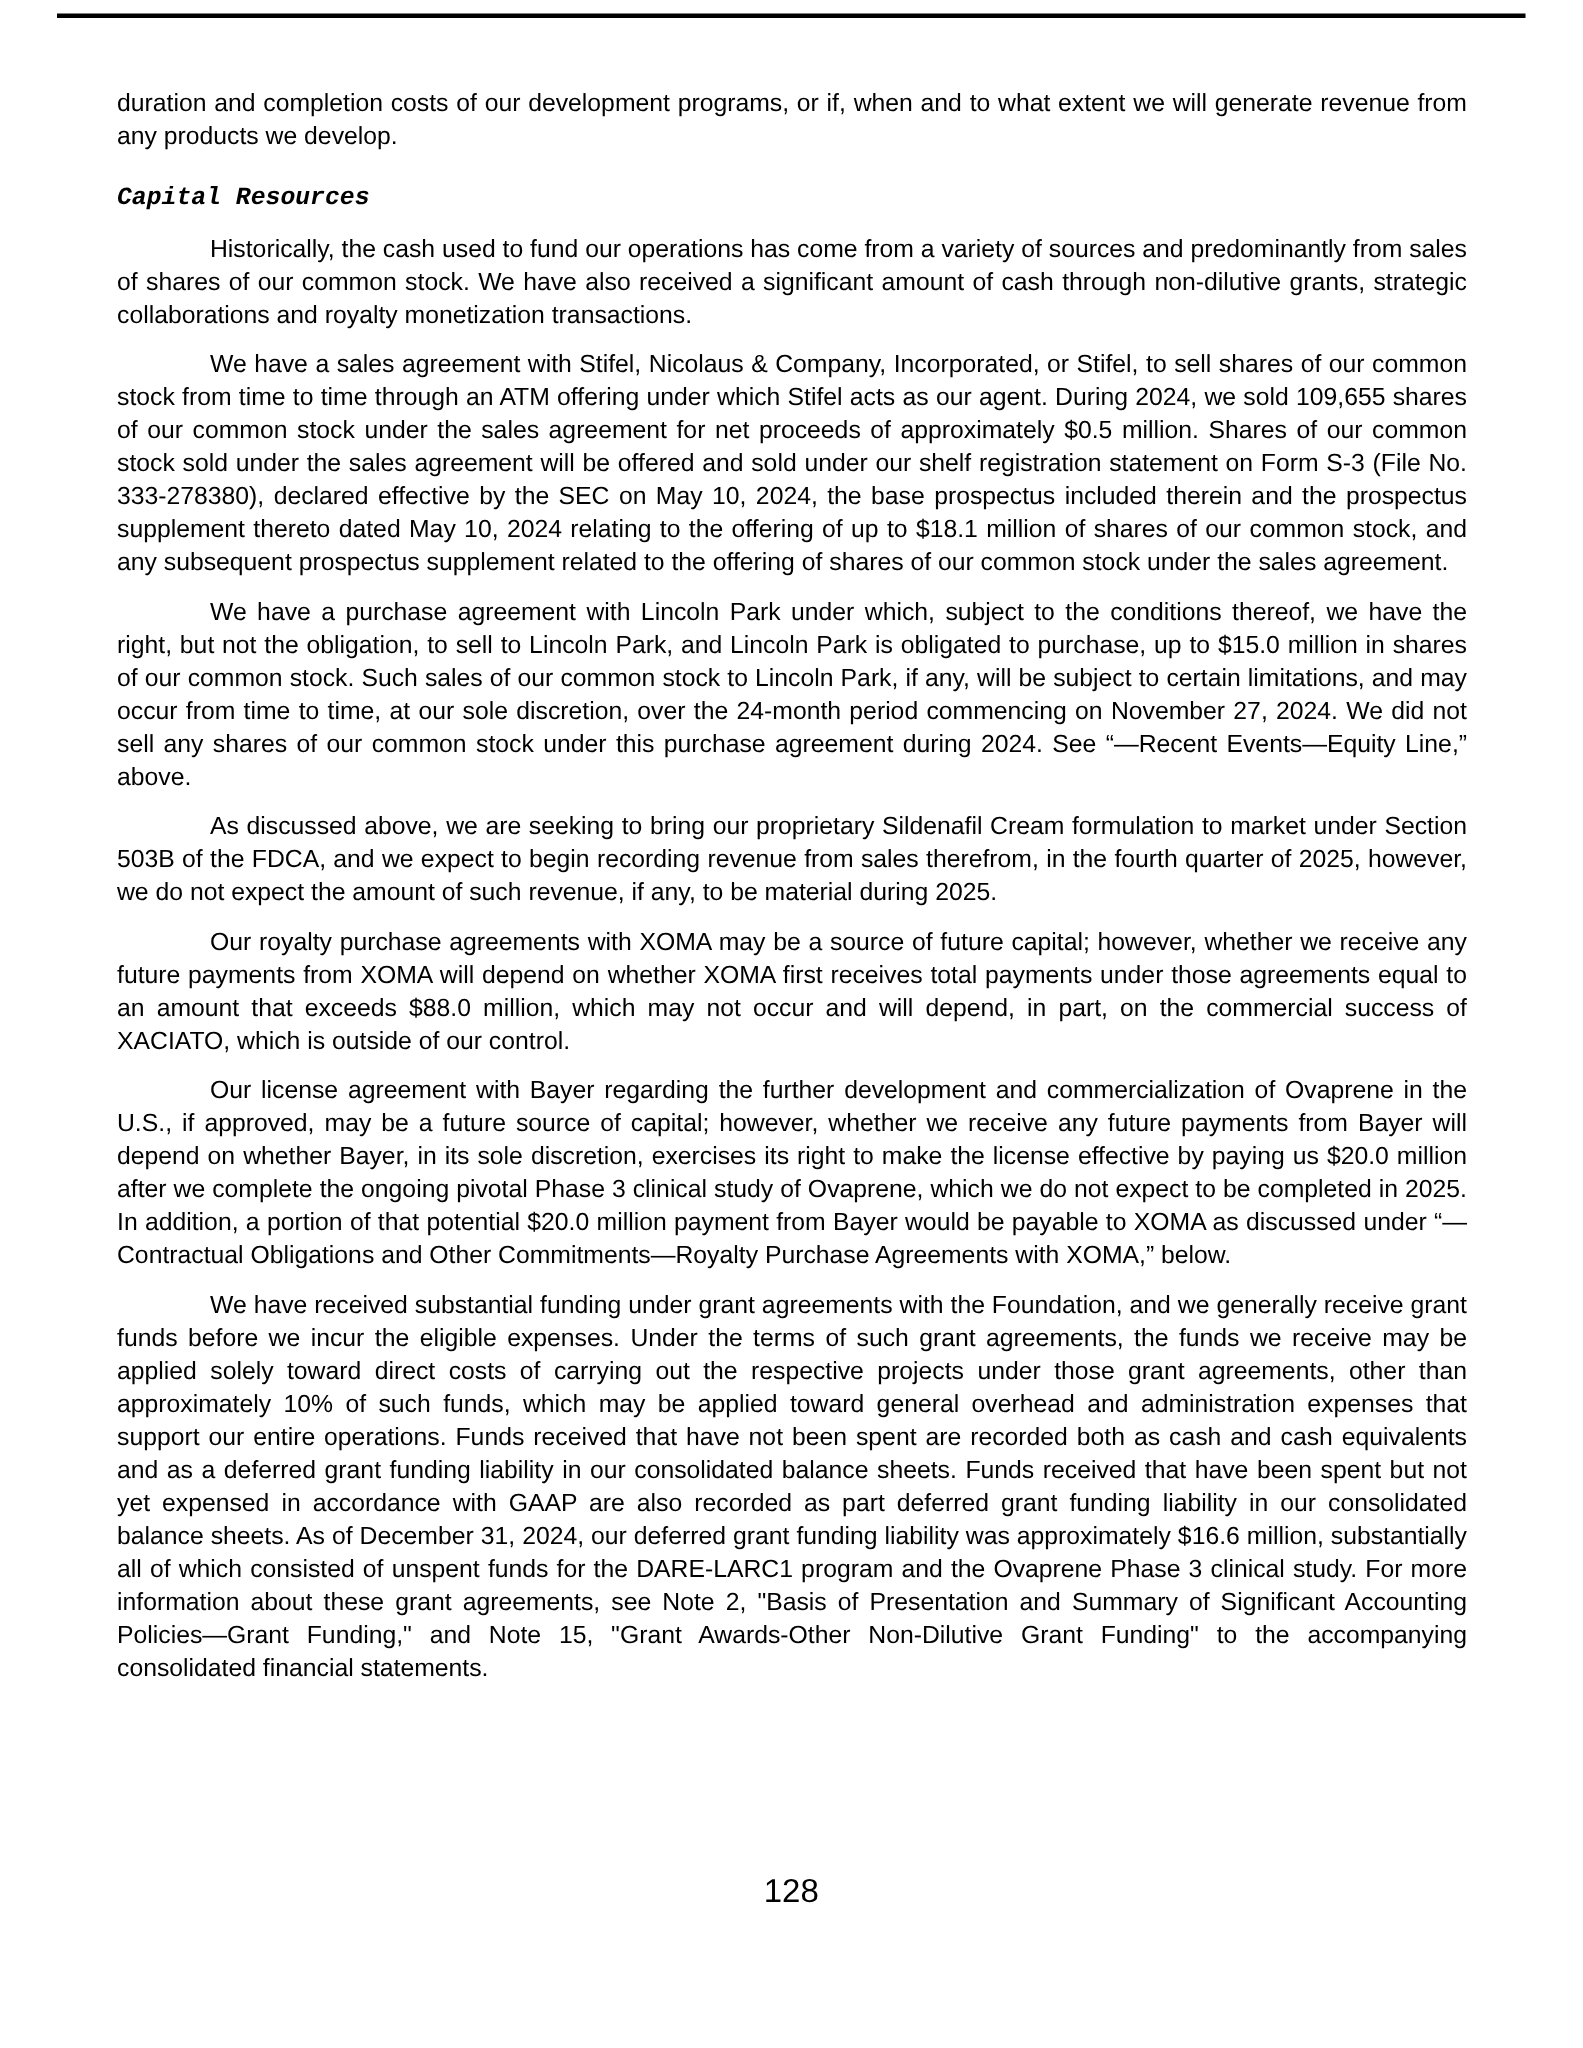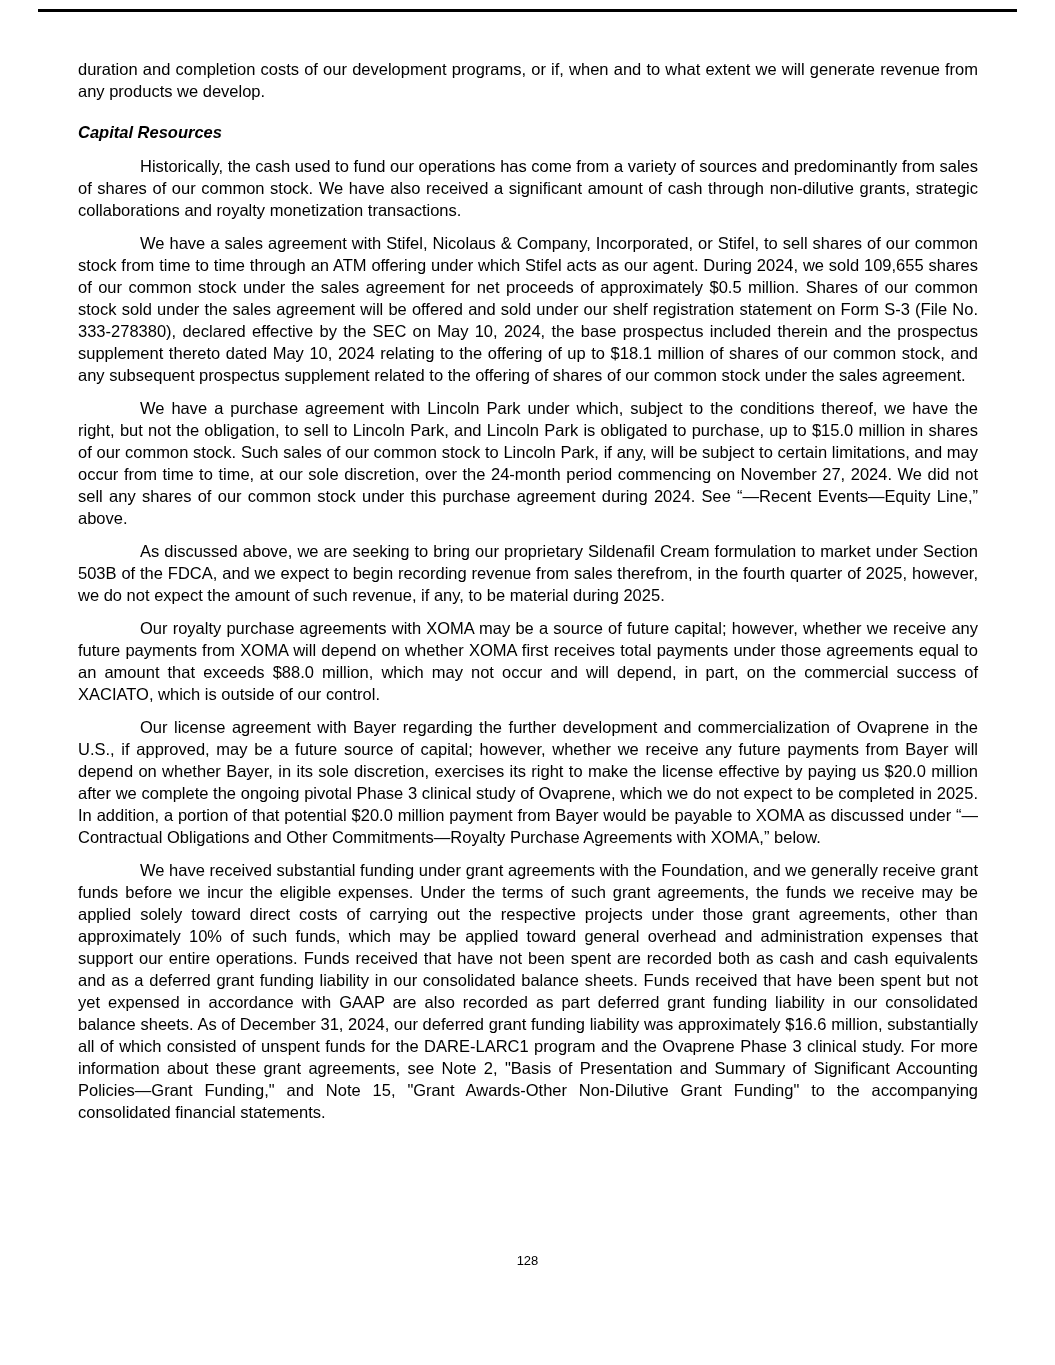--- a/index.html
+++ b/index.html
@@ -43,28 +43,29 @@
     text-indent: 0;
   }
   .section-heading {
     font-size: 16.5px;
     line-height: 22px;
     font-weight: bold;
     font-style: italic;
     text-align: left;
     text-indent: 0;
     margin: 19px 0 12px 0;
+    font-family: Liberation Mono, monospace;
   }
   .page-footer {
     position: absolute;
     left: 0;
     right: 0;
     bottom: 22px;
     text-align: center;
-    font-size: 13px;
+    font-size: 22px;
   }
 </style>
 </head>
 <body>
 
 <div class="page">
   <div class="top-rule"></div>
 
   <div class="content">
     <p class="no-indent">duration and completion costs of our development programs, or if, when and to what extent we will generate revenue from any products we develop.</p>

